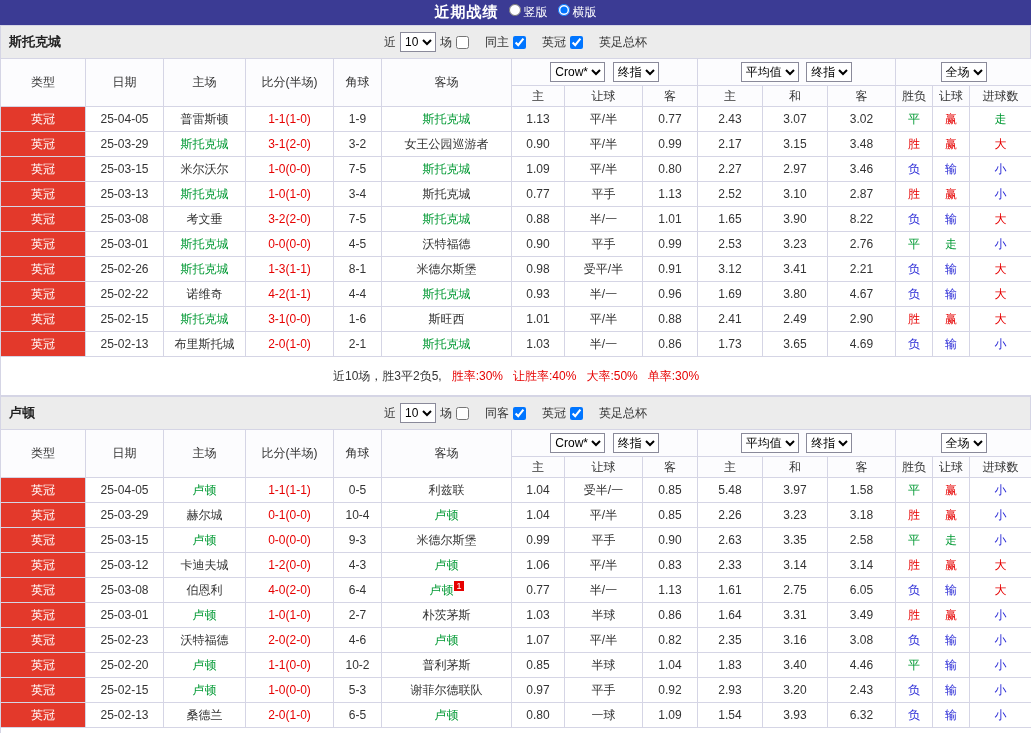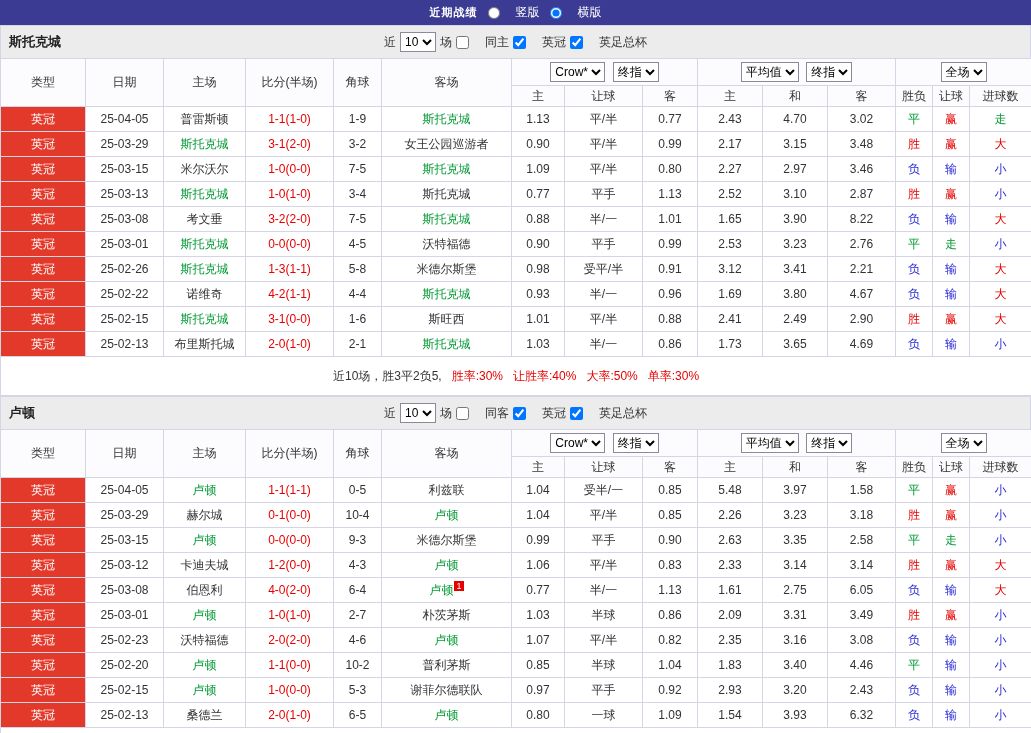--- a/index.html
+++ b/index.html
@@ -1,21 +1,21 @@
 <!DOCTYPE html>
 <html><head>
 <meta charset="utf-8">
 <style>
   *{box-sizing:border-box}
   html,body{margin:0;padding:0}
   body{width:1031px;background:#fff;color:#333;font-family:"Liberation Sans","DejaVu Sans",sans-serif;font-size:12px}
   
   .topbar{height:25px;background:#3b3b94;color:#fff;display:flex;align-items:center;justify-content:center;gap:10px}
-  .topbar .title{font-weight:bold;font-size:11px;letter-spacing:1px}
-  .radio-opt{display:inline-flex;align-items:center;gap:16px;color:#fff;cursor:pointer}
+  .topbar .title{font-weight:bold;font-size:15px;letter-spacing:1px}
+  .radio-opt{display:inline-flex;align-items:flex-start;gap:3px;color:#fff;cursor:pointer}
   .radio-opt input{margin:0;width:12px;height:12px}
   
   .team-row{position:relative;height:33px;background:#ececec;border:1px solid #d5d5e5;border-bottom:none;display:flex;align-items:center;justify-content:center;gap:6px}
   .team-name{position:absolute;left:8px;font-weight:bold;font-size:13px;color:#222}
   .filter{display:inline-flex;align-items:center;gap:4px}
   .filter label{display:inline-flex;align-items:center;gap:16px;cursor:pointer}
   .filter input[type=checkbox]{margin:0;width:13px;height:13px}
   select{font-family:"Liberation Sans","DejaVu Sans",sans-serif;font-size:12px;height:20px;border:1px solid #8a8a9a;background:#fff}
   
   table{width:1031px;border-collapse:collapse;table-layout:fixed}
@@ -125,21 +125,21 @@
     <td class="type-cell">英冠</td>
     <td>25-04-05</td>
     <td>普雷斯顿</td>
     <td class="score">1-1(1-0)</td>
     <td>1-9</td>
     <td class="featured">斯托克城</td>
     <td>1.13</td>
     <td>平/半</td>
     <td>0.77</td>
     <td>2.43</td>
-    <td>4.70</td>
+    <td>3.07</td>
     <td>3.02</td>
     <td class="green">平</td>
     <td class="red">赢</td>
     <td class="green">走</td>
   </tr>
         <tr>
     <td class="type-cell">英冠</td>
     <td>25-03-29</td>
     <td class="featured">斯托克城</td>
     <td class="score">3-1(2-0)</td>
@@ -221,21 +221,21 @@
     <td>2.76</td>
     <td class="green">平</td>
     <td class="green">走</td>
     <td class="blue">小</td>
   </tr>
         <tr>
     <td class="type-cell">英冠</td>
     <td>25-02-26</td>
     <td class="featured">斯托克城</td>
     <td class="score">1-3(1-1)</td>
-    <td>5-8</td>
+    <td>8-1</td>
     <td>米德尔斯堡</td>
     <td>0.98</td>
     <td>受平/半</td>
     <td>0.91</td>
     <td>3.12</td>
     <td>3.41</td>
     <td>2.21</td>
     <td class="blue">负</td>
     <td class="blue">输</td>
     <td class="red">大</td>
@@ -462,21 +462,21 @@
         <tr>
     <td class="type-cell">英冠</td>
     <td>25-03-01</td>
     <td class="featured">卢顿</td>
     <td class="score">1-0(1-0)</td>
     <td>2-7</td>
     <td>朴茨茅斯</td>
     <td>1.03</td>
     <td>半球</td>
     <td>0.86</td>
-    <td>2.09</td>
+    <td>1.64</td>
     <td>3.31</td>
     <td>3.49</td>
     <td class="red">胜</td>
     <td class="red">赢</td>
     <td class="blue">小</td>
   </tr>
         <tr>
     <td class="type-cell">英冠</td>
     <td>25-02-23</td>
     <td>沃特福德</td>

